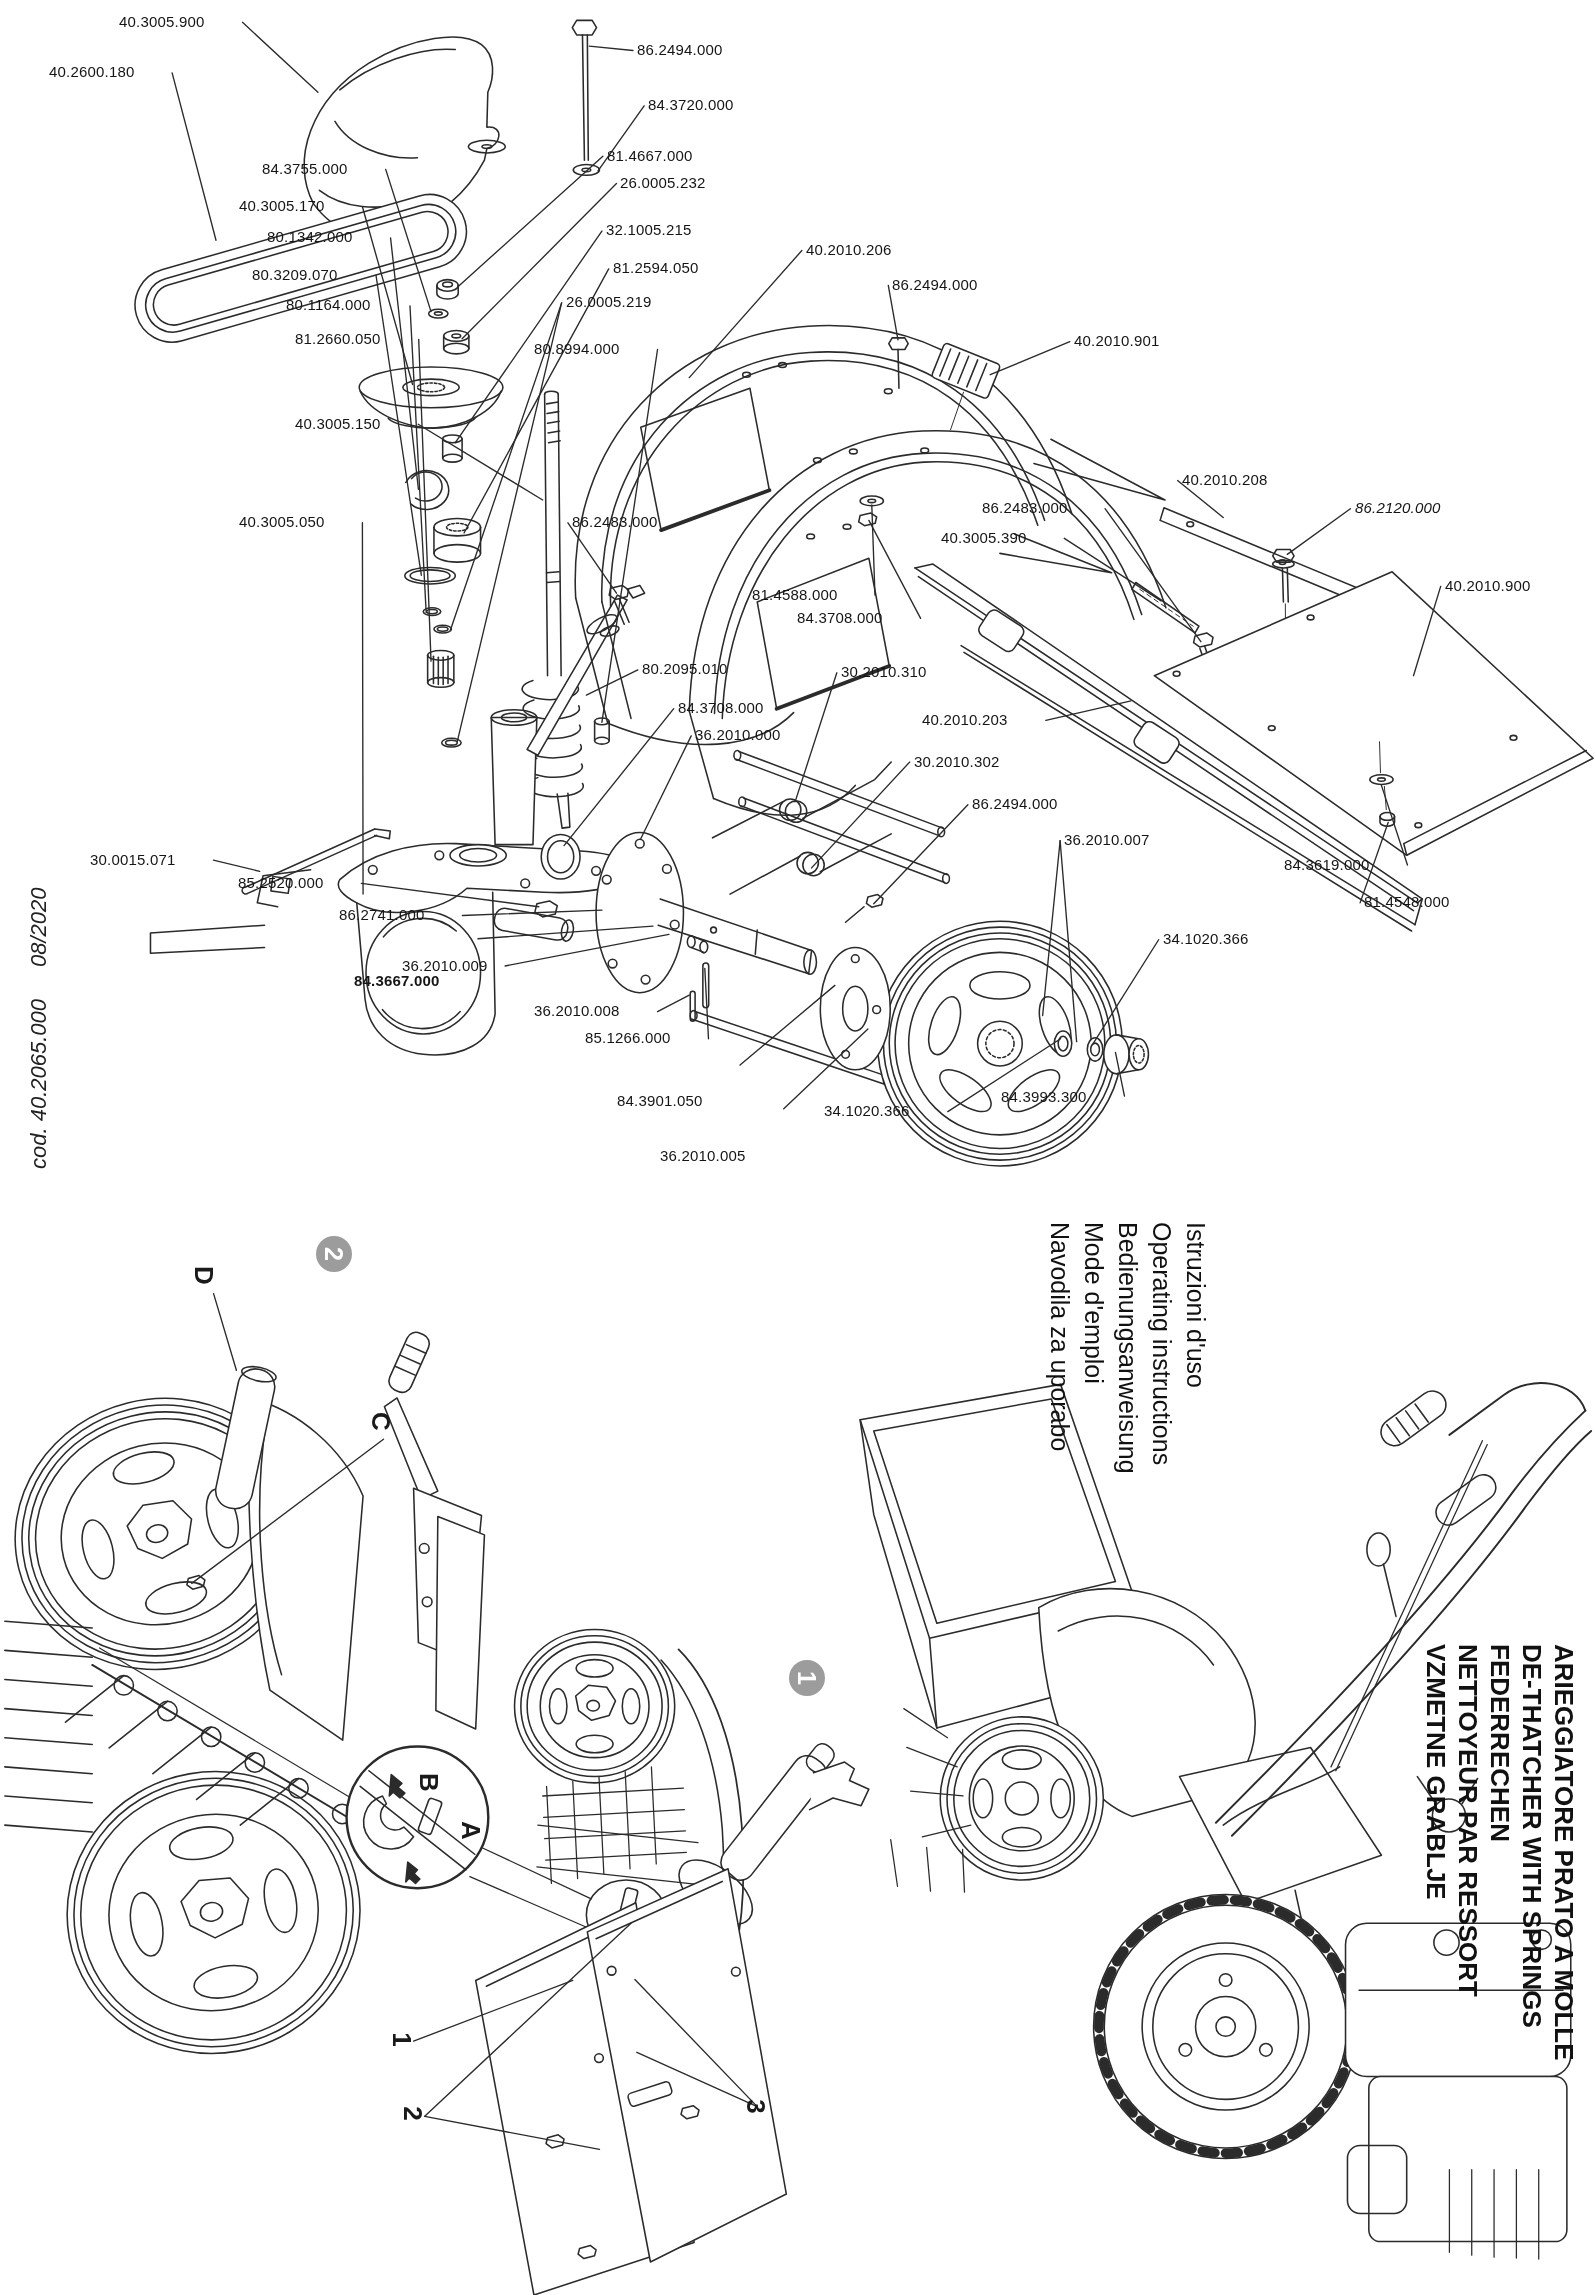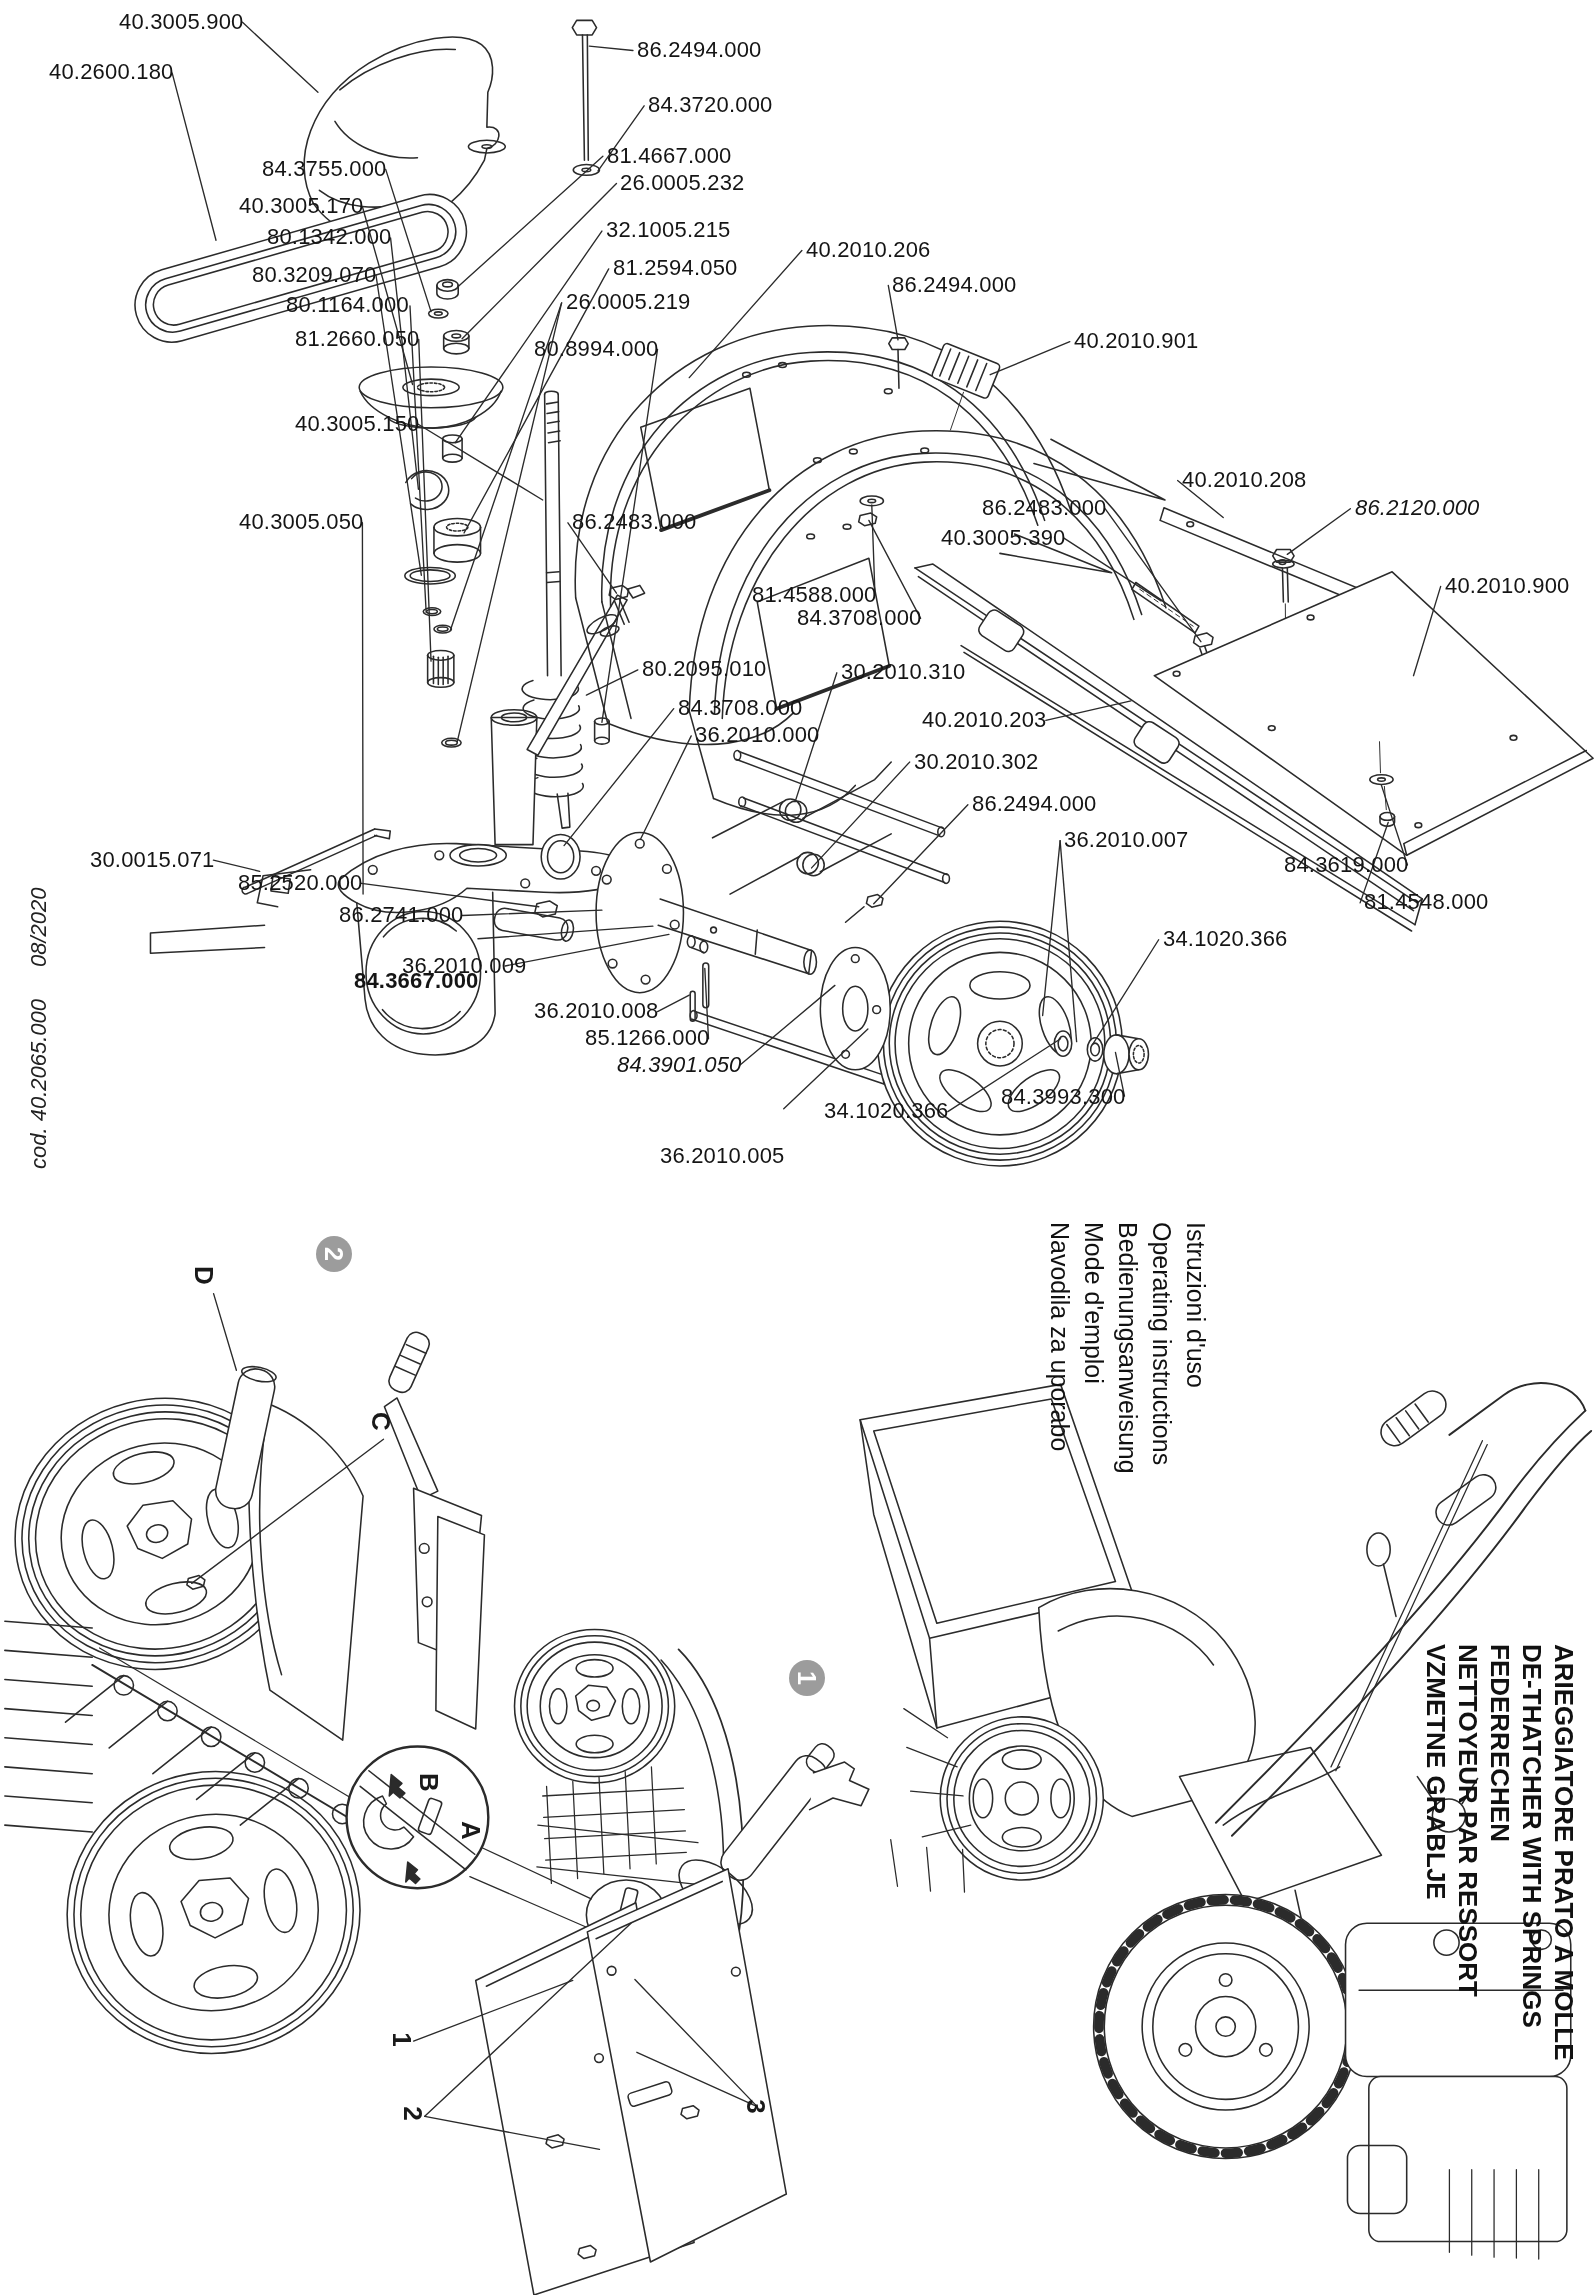--- a/index.html
+++ b/index.html
@@ -1,19 +1,19 @@
 <!DOCTYPE html>
 <html style="font-size:7.8px"><head>
 <meta charset="utf-8">
 <style>
   html,body{margin:0;padding:0;background:#ffffff;}
   #page{position:relative;width:1596px;height:2295px;background:#ffffff;overflow:hidden;
         font-family:"Liberation Sans",sans-serif;color:#1a1a1a;}
   #art{position:absolute;left:0;top:0;}
-  .plabel{position:absolute;font-size:22px;line-height:22px;white-space:nowrap;color:#151515;
+  .plabel{position:absolute;font-size:15px;line-height:22px;white-space:nowrap;color:#151515;
           letter-spacing:0.2px;}
   .cletter{position:absolute;font-size:26px;font-weight:bold;color:#1a1a1a;
            transform:rotate(90deg);transform-origin:center center;white-space:nowrap;}
   .badge{position:absolute;width:36px;height:36px;border-radius:50%;
          display:flex;align-items:center;justify-content:center;
          color:#ffffff;font-size:25px;font-weight:bold;transform:rotate(90deg);}
   .vrot{position:absolute;transform:rotate(-90deg);transform-origin:0 0;
         font-style:italic;font-size:22px;white-space:nowrap;color:#222;}
   #langs{position:absolute;left:1213px;top:1222px;transform:rotate(90deg);transform-origin:0 0;
          font-size:25px;line-height:34px;color:#111;}
@@ -645,21 +645,21 @@
     <div class="plabel" style="left: 914px; top: 751px;">30.2010.302</div>
     <div class="plabel" style="left: 972px; top: 793px;">86.2494.000</div>
     <div class="plabel" style="left: 1064px; top: 829px;">36.2010.007</div>
     <div class="plabel" style="left: 90px; top: 849px;">30.0015.071</div>
     <div class="plabel" style="left: 238px; top: 872px;">85.2520.000</div>
     <div class="plabel" style="left: 339px; top: 904px;">86.2741.000</div>
     <div class="plabel" style="left: 354px; top: 970px; font-weight: bold;">84.3667.000</div>
     <div class="plabel" style="left: 382px; top: 955px; margin-left: 20px;">36.2010.009</div>
     <div class="plabel" style="left: 534px; top: 1000px;">36.2010.008</div>
     <div class="plabel" style="left: 585px; top: 1027px;">85.1266.000</div>
-    <div class="plabel" style="left: 617px; top: 1054px; font-style: italic;">84.3901.050</div>
+    <div class="plabel" style="left: 617px; top: 1090px;">84.3901.050</div>
     <div class="plabel" style="left: 660px; top: 1097px; margin-top: 48px;">36.2010.005</div>
     <div class="plabel" style="left: 824px; top: 1100px;">34.1020.366</div>
     <div class="plabel" style="left: 1001px; top: 1086px;">84.3993.300</div>
     <div class="plabel" style="left: 1163px; top: 928px;">34.1020.366</div>
     <div class="plabel" style="left: 1284px; top: 854px;">84.3619.000</div>
     <div class="plabel" style="left: 1364px; top: 891px;">81.4548.000</div>
     <div class="cletter" style="left: 194px; top: 1260px;">D</div>
     <div class="cletter" style="left: 371px; top: 1406px;">C</div>
     <div class="cletter" style="left: 419px; top: 1767px;">B</div>
     <div class="cletter" style="left: 461px; top: 1815px;">A</div>

